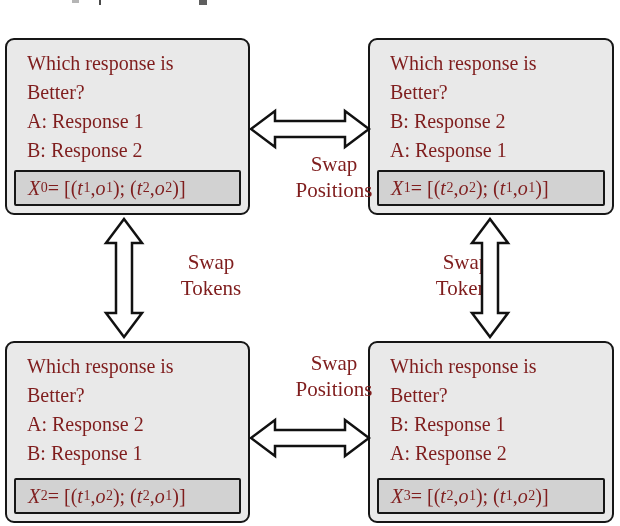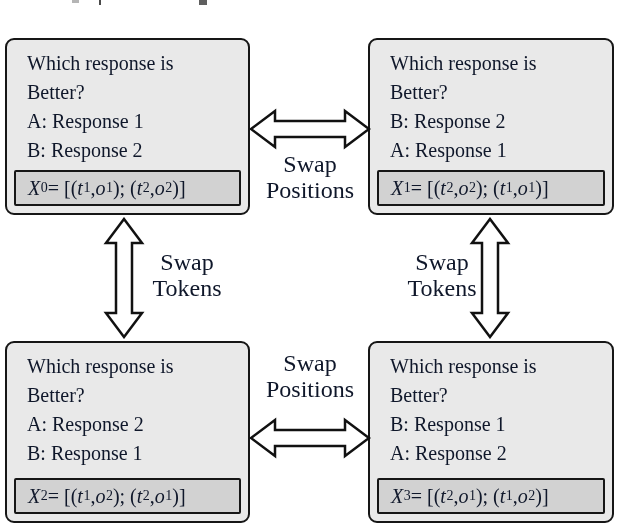--- a/index.html
+++ b/index.html
@@ -2,21 +2,21 @@
 <html><head>
 <meta charset="utf-8">
 <style>
   html, body { margin: 0; padding: 0; background: #ffffff; }
   .canvas {
     position: relative;
     width: 620px;
     height: 526px;
     background: #ffffff;
     font-family: "Liberation Serif", serif;
-    color: #0f172a;
+    color: #7f1d1d;
     overflow: hidden;
   }
 
   
   .prompt-box {
     position: absolute;
     box-sizing: border-box;
     background: #e9e9e9;
     border: 2px solid #161616;
     border-radius: 9px;
@@ -52,24 +52,25 @@
   .formula-box sub {
     font-size: 0.70em;
     font-style: normal;
     line-height: 0;
     vertical-align: -0.25em;
   }
 
   
   .arrow-label {
     position: absolute;
-    font-size: 24px;
+    font-size: 21px;
     line-height: 26px;
     text-align: center;
     white-space: nowrap;
+    padding-left: 24px;
   }
   .label-swap-pos-top    { left: 250px; top: 151px; width: 120px; }
   .label-swap-pos-bottom { left: 250px; top: 350px; width: 120px; }
   .label-swap-tok-left   { left: 147px; top: 249px; width: 80px; }
   .label-swap-tok-right  { left: 402px; top: 249px; width: 80px; }
 
   
   .arrow { position: absolute; }
   .arrow-h-top    { left: 249px; top: 108px; }
   .arrow-h-bottom { left: 249px; top: 417px; }

